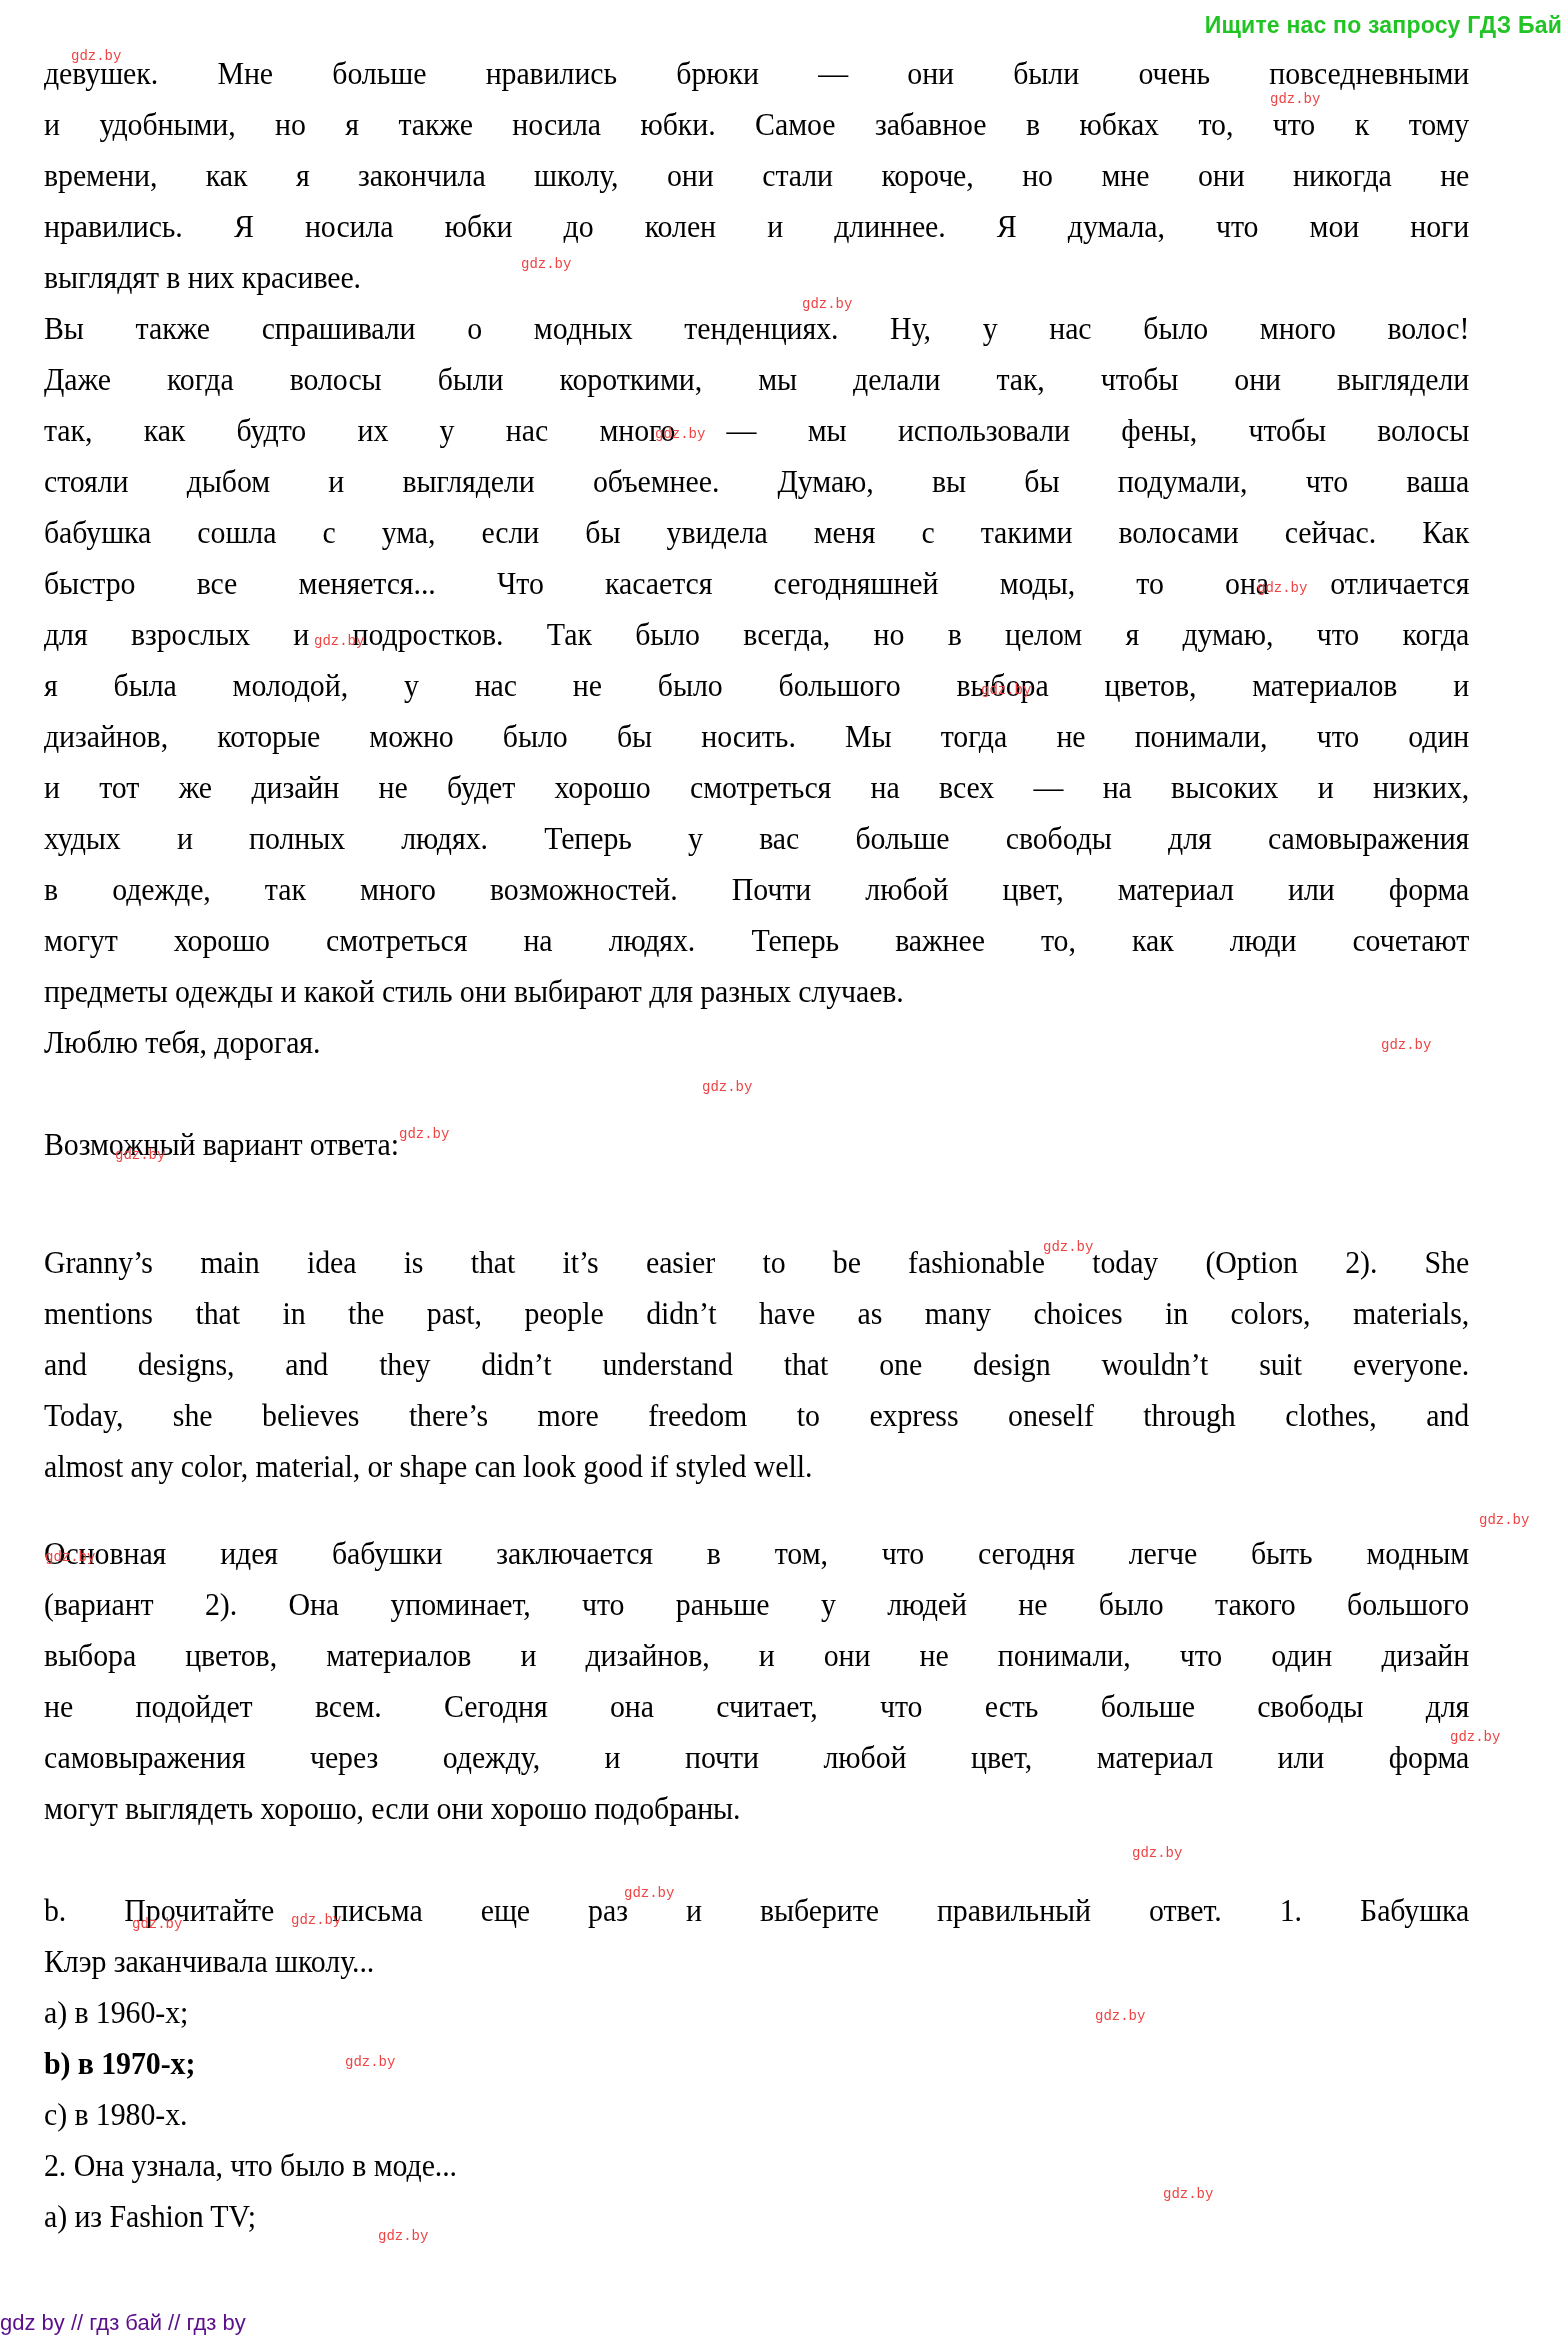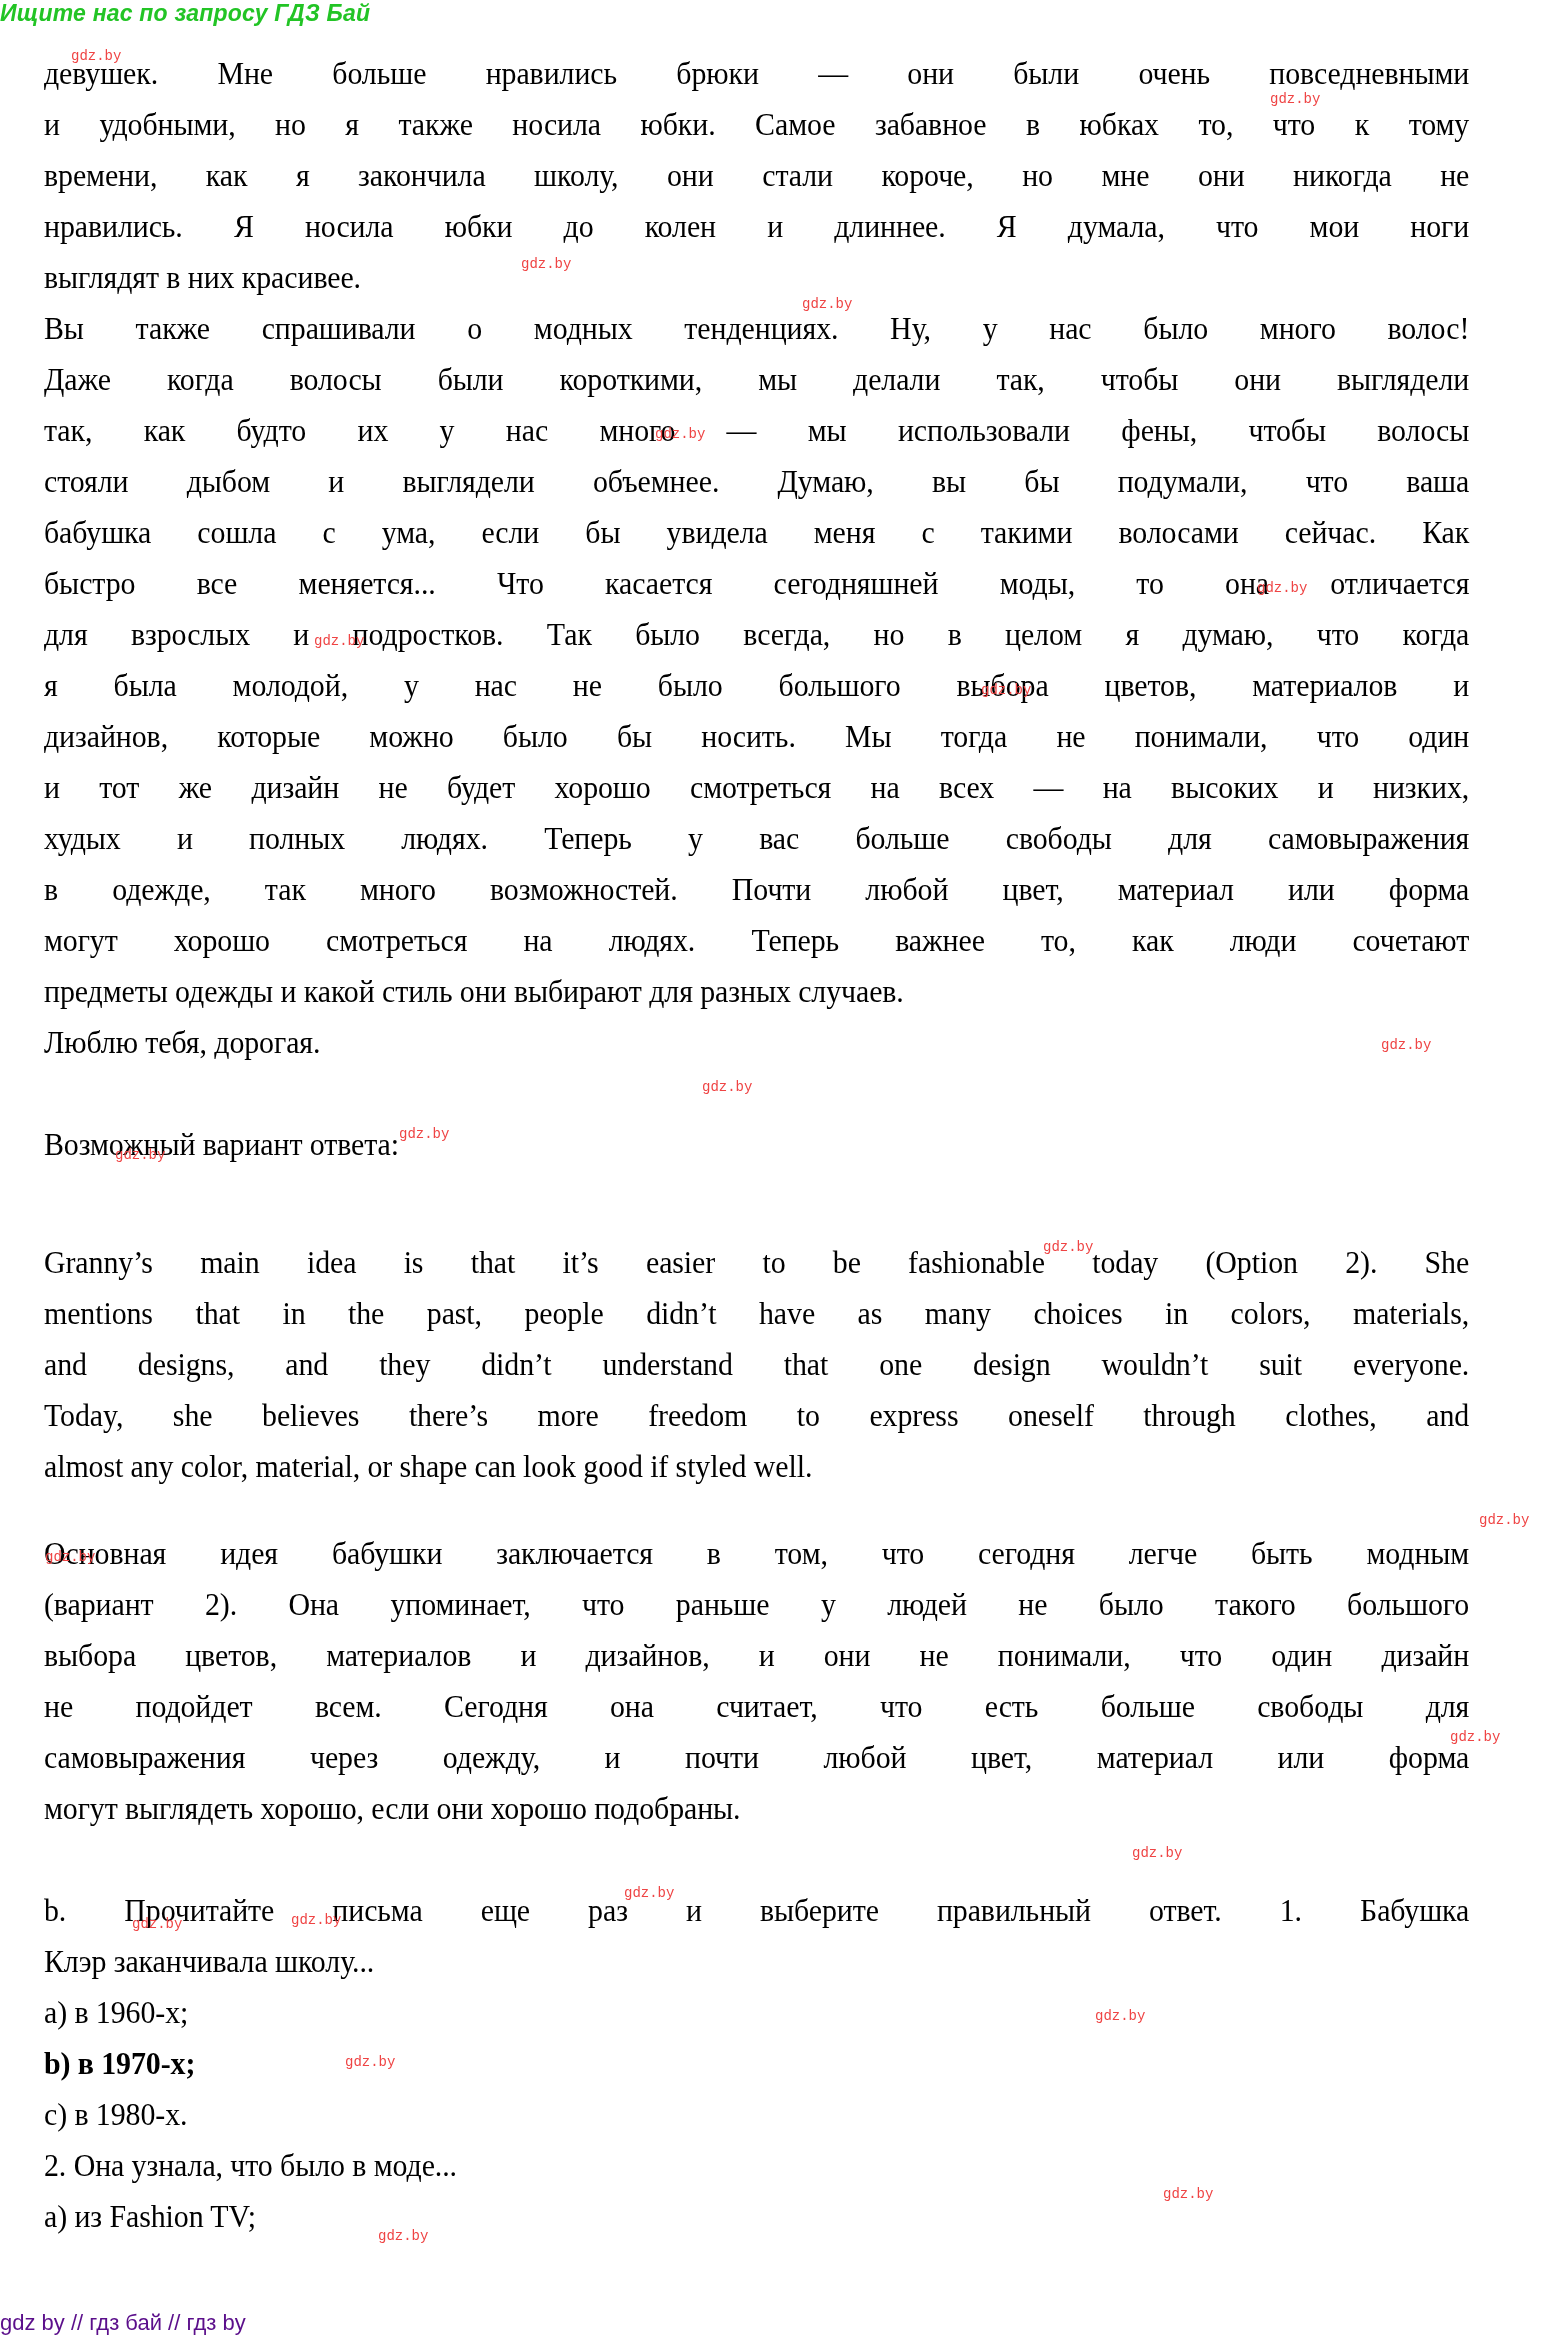--- a/index.html
+++ b/index.html
@@ -12,31 +12,30 @@
     height: 2342px;
     position: relative;
     overflow: hidden;
     font-family: "Liberation Serif", "DejaVu Serif", serif;
     color: #000000;
   }
 
   
   #promo-banner {
     position: absolute;
-    top: 0px;
+    top: 12px;
     left: 0;
     width: 100%;
-    text-align: left;
+    text-align: right;
     font-family: "Liberation Sans", "DejaVu Sans", sans-serif;
     font-size: 23px;
     font-weight: 700;
     color: #22c425;
     letter-spacing: 0.2px;
     white-space: nowrap;
-    font-style: italic;
   }
 
   
   #page-body {
     position: absolute;
     left: 44px;
     top: 48px;
     width: 1477px;
   }
 

